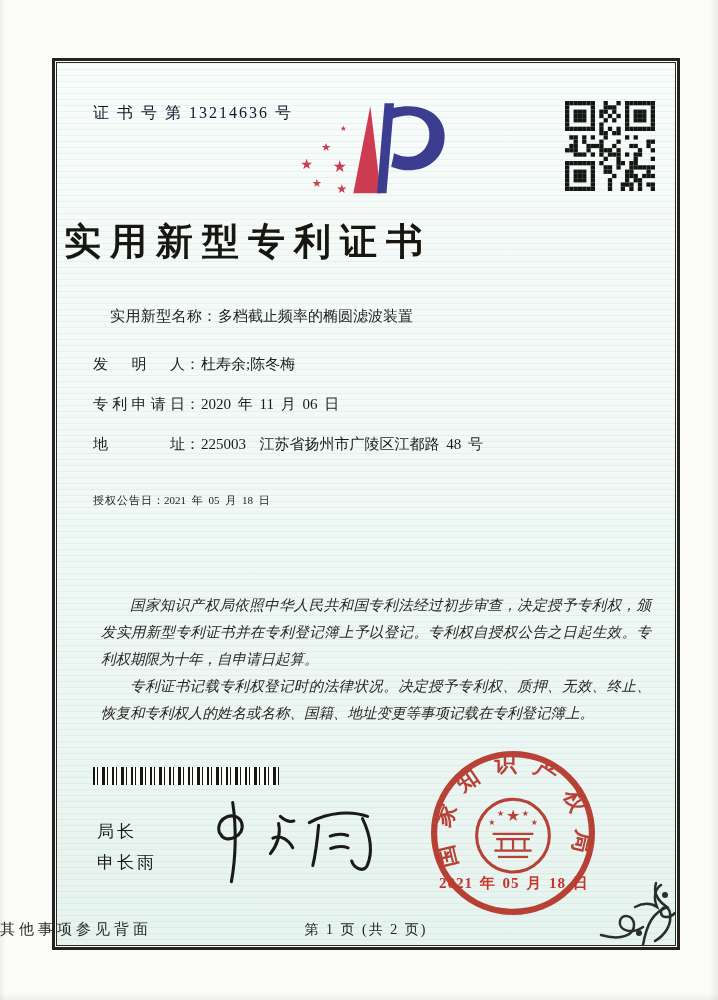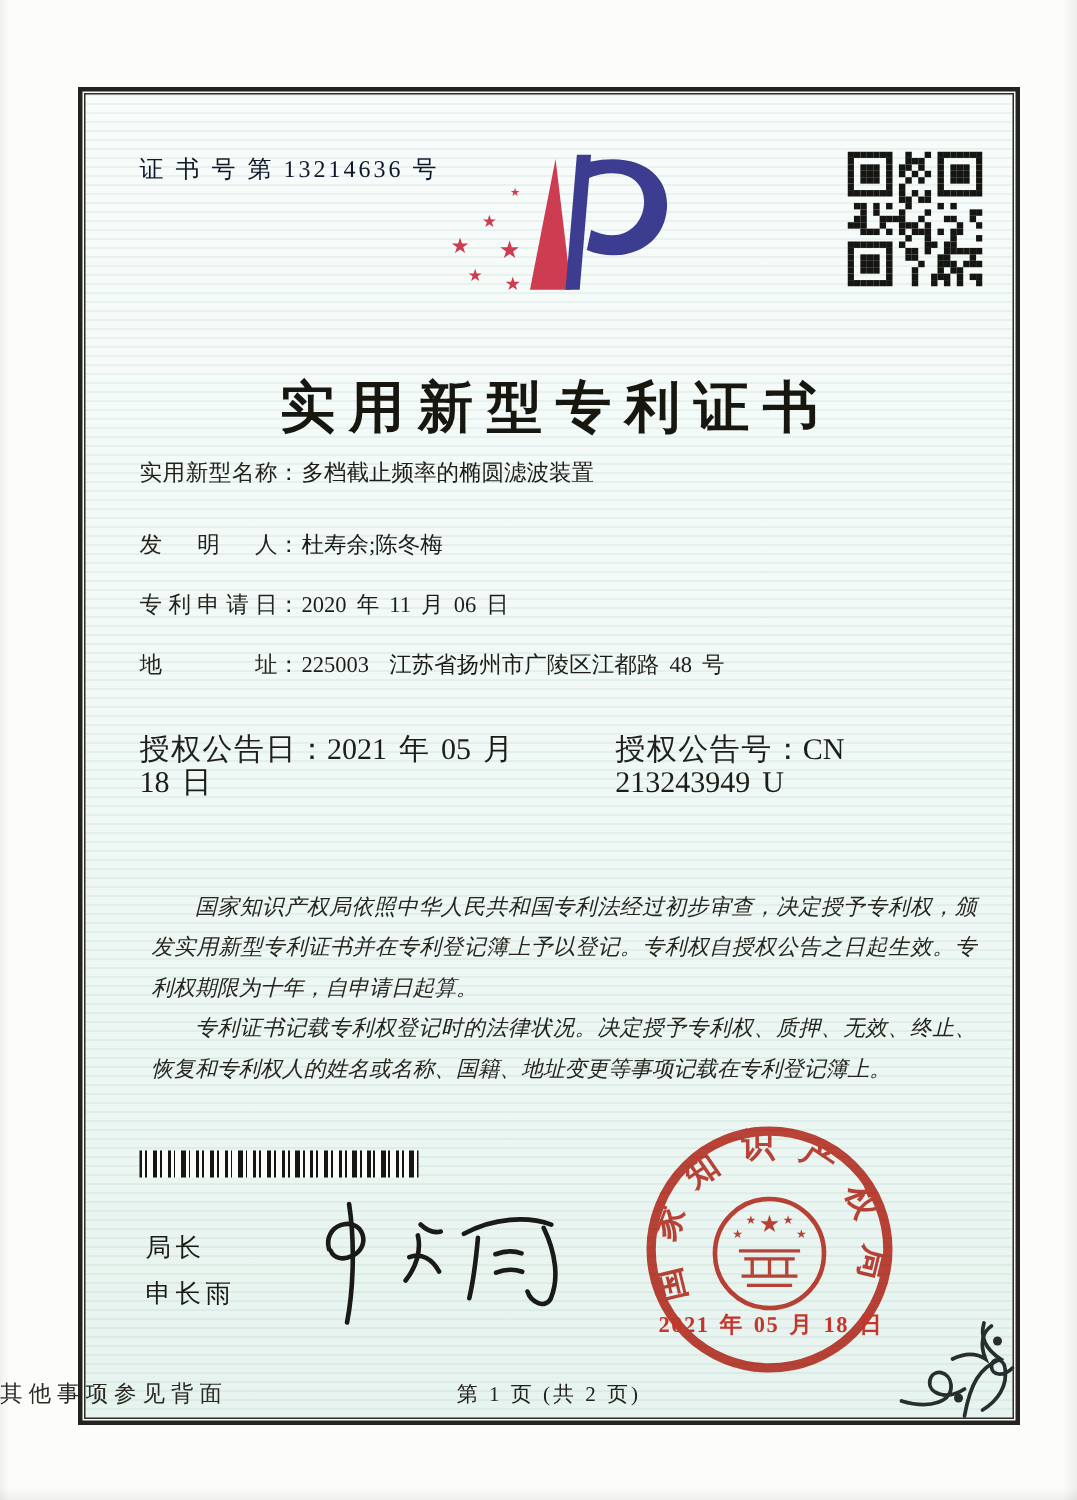--- a/index.html
+++ b/index.html
@@ -19,35 +19,34 @@
   }
   .cert-inner{
     position:absolute;inset:1px;border:1px solid #2a2b25;
     background:
       repeating-linear-gradient(180deg, rgba(135,190,182,0.14) 0 1px, rgba(255,255,255,0) 1px 6px),
       linear-gradient(180deg,#f8fcfa 0%,#f0f8f5 55%,#e7f3ee 100%);
   }
   .abs{position:absolute;}
   .cert-number{left:38px;top:42px;font-size:16px;letter-spacing:2px;color:#0f172a;}
   .title{
-    left:0;right:0;top:156px;text-align:center;
+    left:0;right:0;top:156px;text-align:left;
     font-size:37px;font-weight:bold;letter-spacing:9px;color:#17160f;
     text-indent:9px;
-    margin-top:30px;
   }
   .fields{left:38px;top:244px;right:24px;font-size:15px;}
   .frow{height:40px;line-height:22px;white-space:nowrap;}
-  .frow.first{height:48px;}
+  .frow.first{height:48px;margin-left:17px;}
   .flabel{
     display:inline-block;width:92px;vertical-align:top;
     text-align:justify;text-align-last:justify;color:#23231c;
   }
   .fcolon{display:inline-block;width:16px;}
   .fvalue{white-space:pre-wrap;word-spacing:3px;color:#1d1d17;}
-  .grant-row{margin-top:16px;display:flex;font-size:20px;line-height:22px;white-space:nowrap;}
+  .grant-row{margin-top:16px;display:flex;font-size:11px;line-height:22px;white-space:nowrap;}
   .gpair2{margin-left:46px;}
   .glabel{letter-spacing:1px;}
   .body-text{left:32px;top:531px;right:26px;font-size:14.5px;line-height:27px;
     font-style:italic;color:#26261f;text-align:justify;}
   .para{text-indent:2em;margin-left:14px;}
   .barcode{
     left:38px;top:706px;width:186px;height:18px;
     background:repeating-linear-gradient(90deg,
       #151512 0 2px,#fbfbf9 2px 4px,#151512 4px 5px,#fbfbf9 5px 9px,
       #151512 9px 12px,#fbfbf9 12px 14px,#151512 14px 15px,#fbfbf9 15px 19px);
@@ -314,23 +313,20 @@
     <div class="frow">
       <span class="flabel">专利申请日</span><span class="fcolon">：</span><span class="fvalue">2020 年 11 月 06 日</span>
     </div>
     <div class="frow">
       <span class="flabel">地址</span><span class="fcolon">：</span><span class="fvalue">225003  江苏省扬州市广陵区江都路 48 号</span>
     </div>
     <div class="grant-row">
       <span>
         <span class="glabel">授权公告日</span><span>：</span><span class="fvalue">2021 年 05 月 18 日</span>
       </span>
-      <span class="gpair2">
-        <span class="glabel">授权公告号</span><span>：</span><span class="fvalue">CN 213243949 U</span>
-      </span>
     </div>
   </div>
 
   <div class="abs body-text">
     <div class="para">国家知识产权局依照中华人民共和国专利法经过初步审查，决定授予专利权，颁发实用新型专利证书并在专利登记簿上予以登记。专利权自授权公告之日起生效。专利权期限为十年，自申请日起算。</div>
     <div class="para">专利证书记载专利权登记时的法律状况。决定授予专利权、质押、无效、终止、恢复和专利权人的姓名或名称、国籍、地址变更等事项记载在专利登记簿上。</div>
   </div>
 
   <div class="abs barcode"></div>
 

